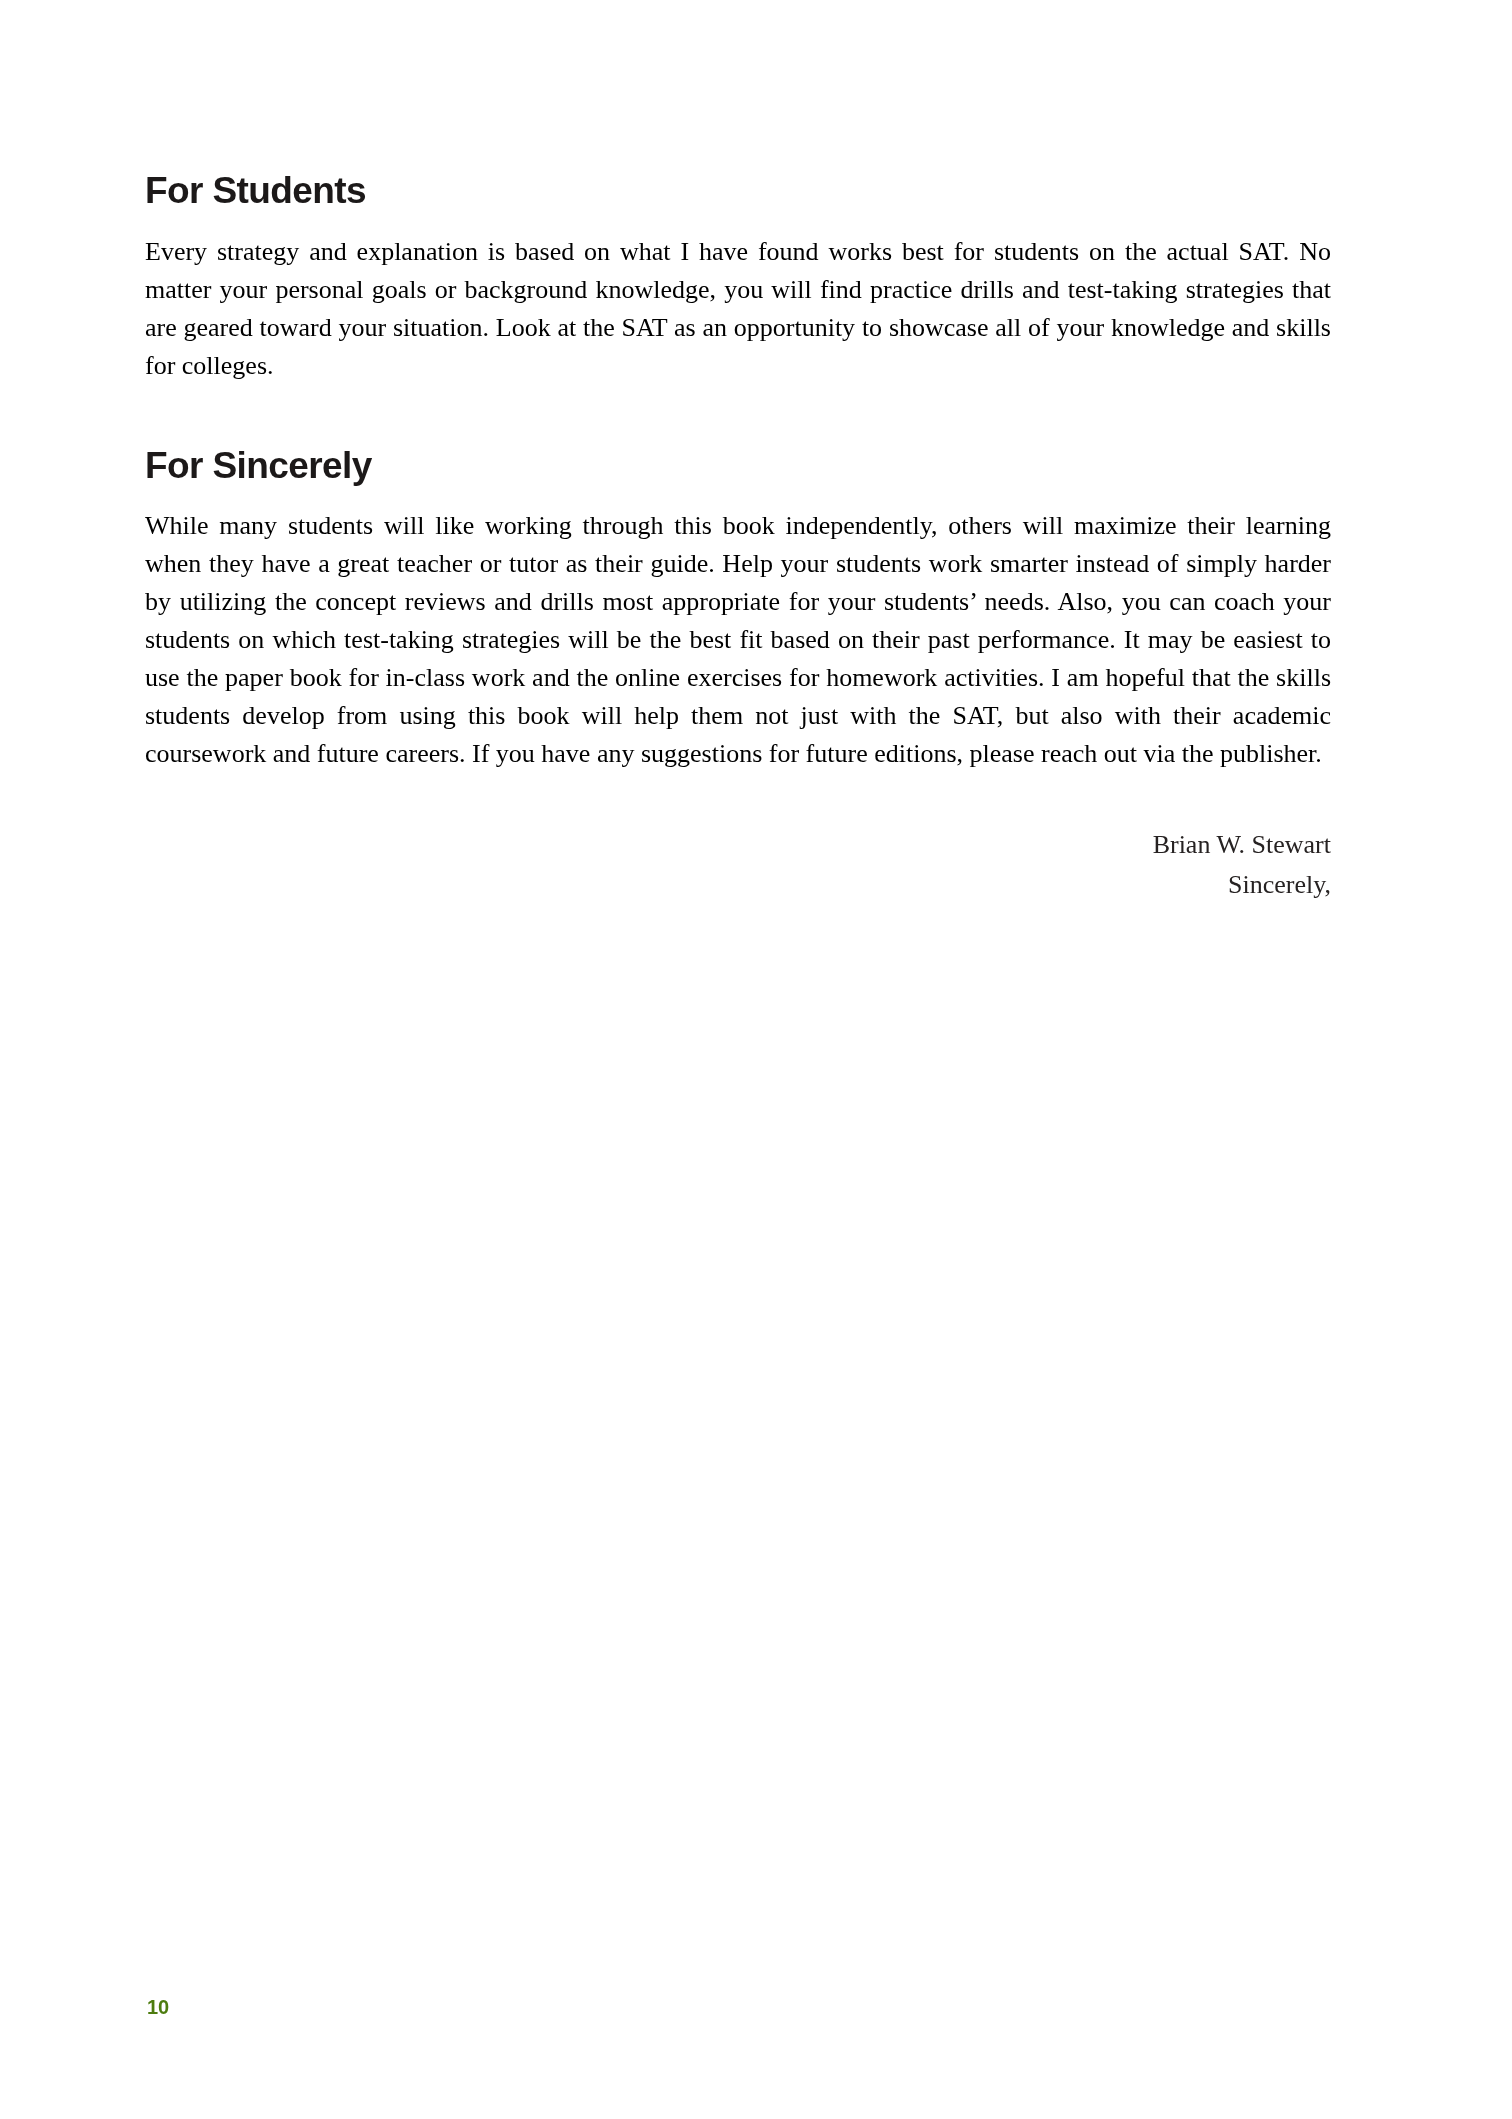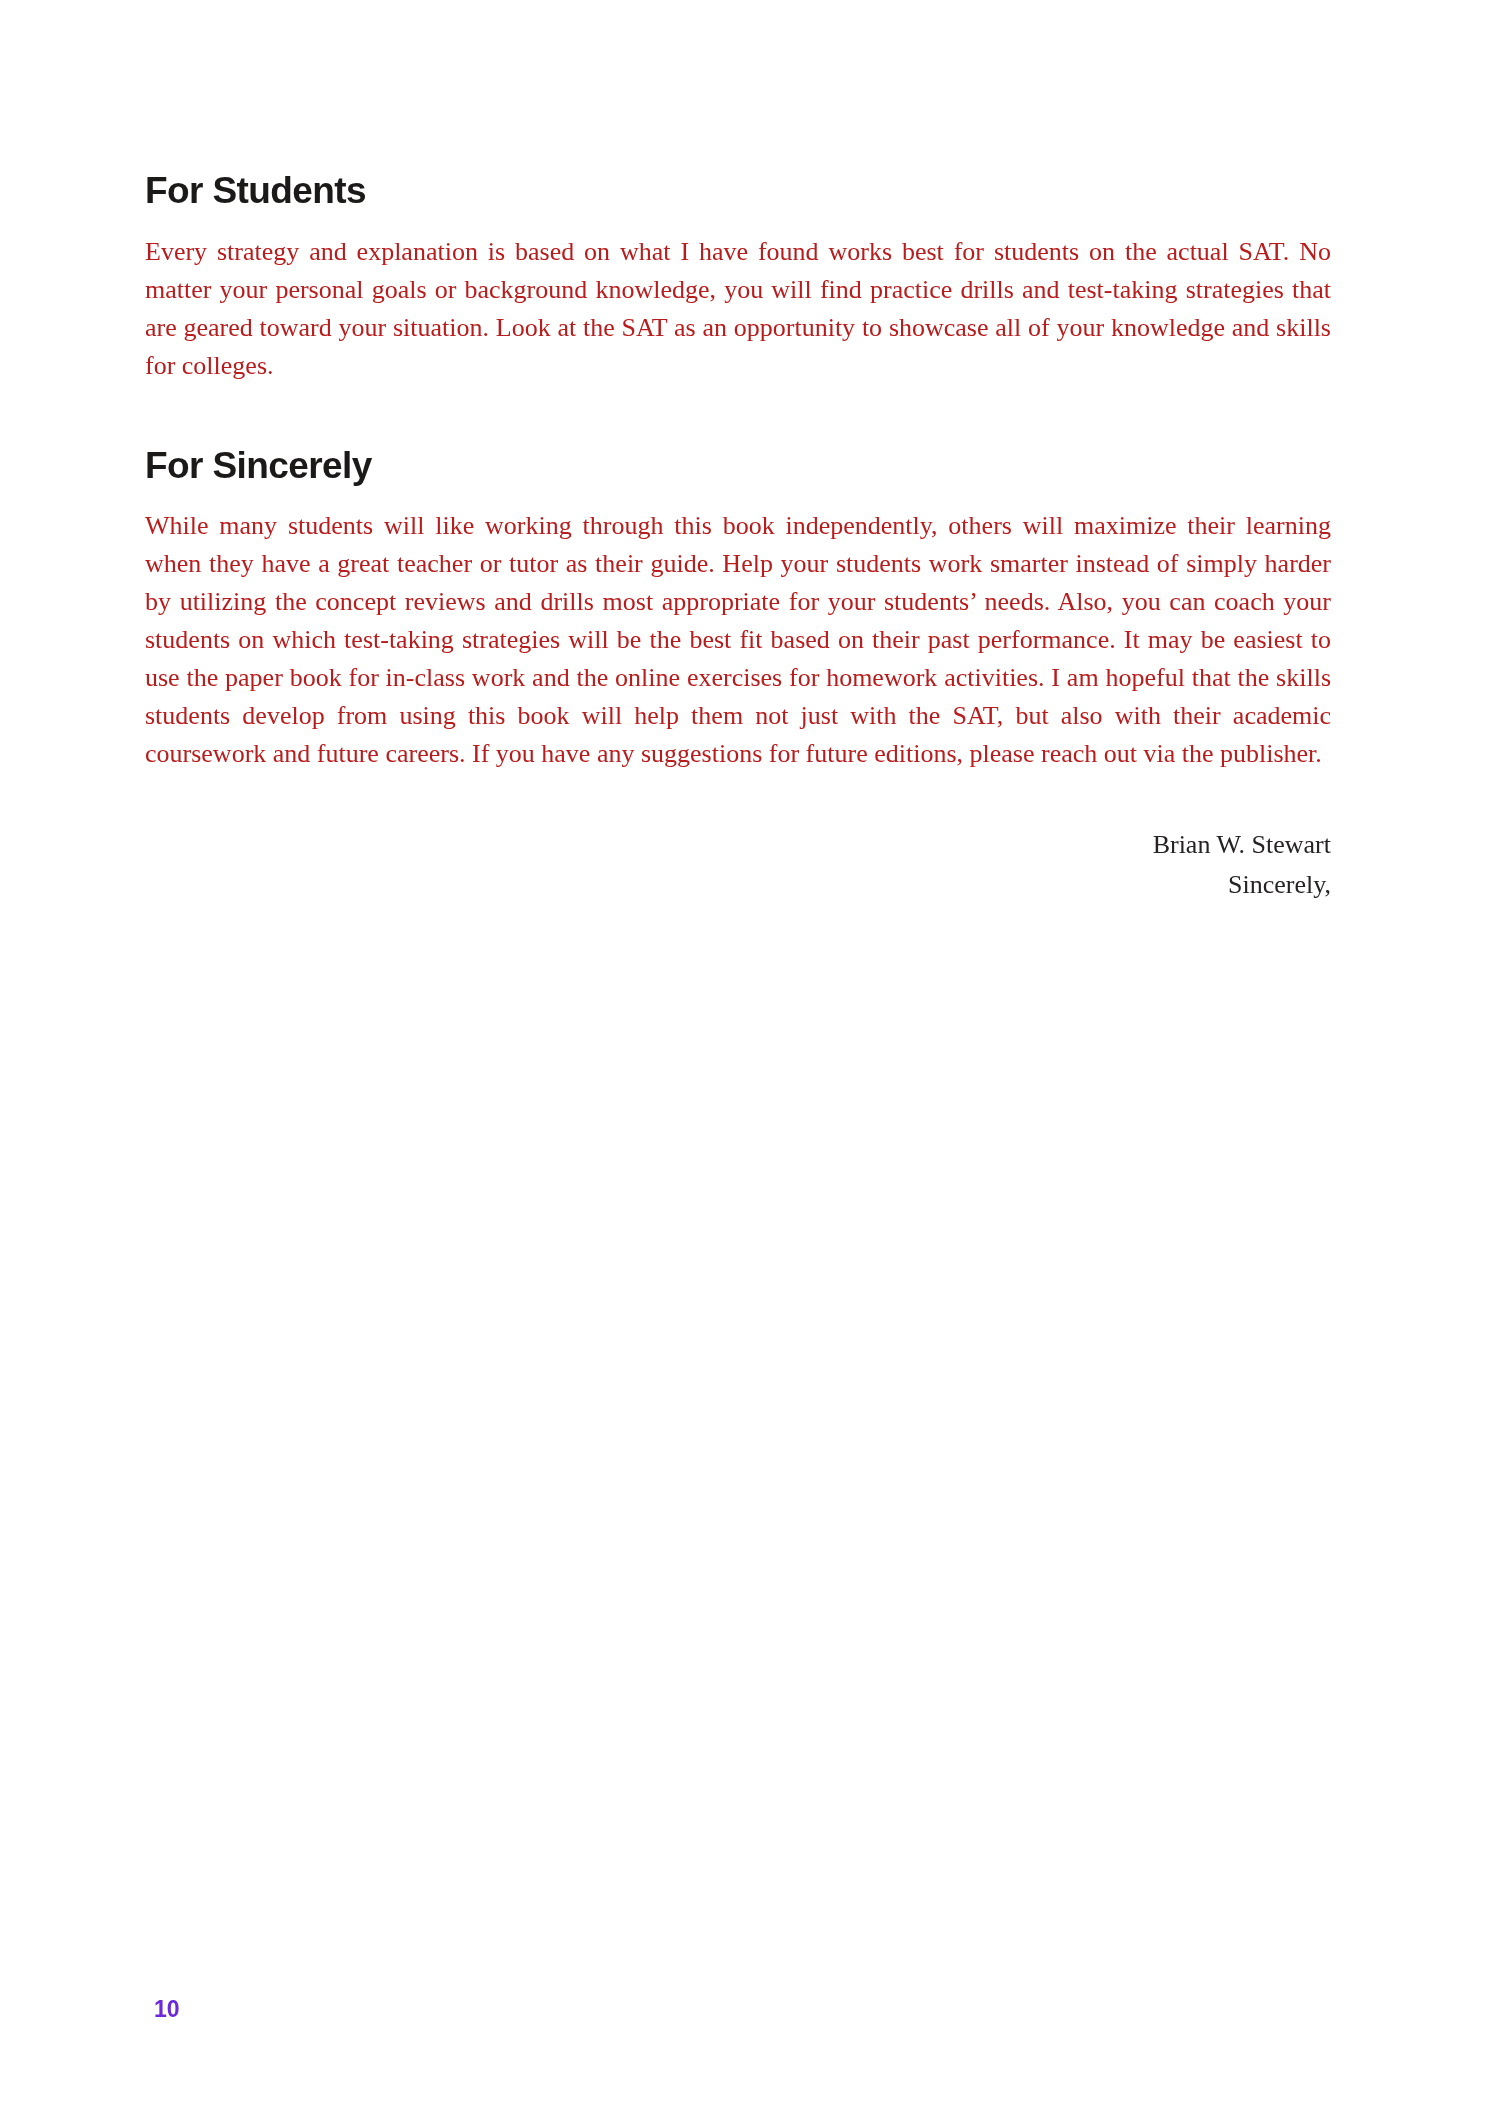--- a/index.html
+++ b/index.html
@@ -37,43 +37,43 @@
     margin: 0 0 20px 0;
     line-height: 1.15;
   }
   .section + .section {
     margin-top: 60px;
   }
   .body-text {
     font-family: "Liberation Serif", serif;
     font-size: 26px;
     line-height: 38px;
-    color: #b91c1c;
+    color: #000000;
     text-align: justify;
     margin: 0;
   }
   .closing {
     margin-top: 52px;
     text-align: right;
     font-family: "Liberation Serif", serif;
     font-size: 26px;
     line-height: 40px;
     color: #262222;
   }
   .closing div {
     margin: 0;
   }
   .page-number {
     position: absolute;
-    left: 154px;
+    left: 147px;
     top: 1996px;
     font-family: "Liberation Sans", sans-serif;
     font-weight: 700;
-    font-size: 23px;
-    color: #6d28d9;
+    font-size: 20px;
+    color: #4d7c0f;
   }
 </style>
 </head>
 <body>
 
 <div class="page">
   <div class="content">
 
     <div class="section">
       <h1 class="section-heading">For Students</h1>

